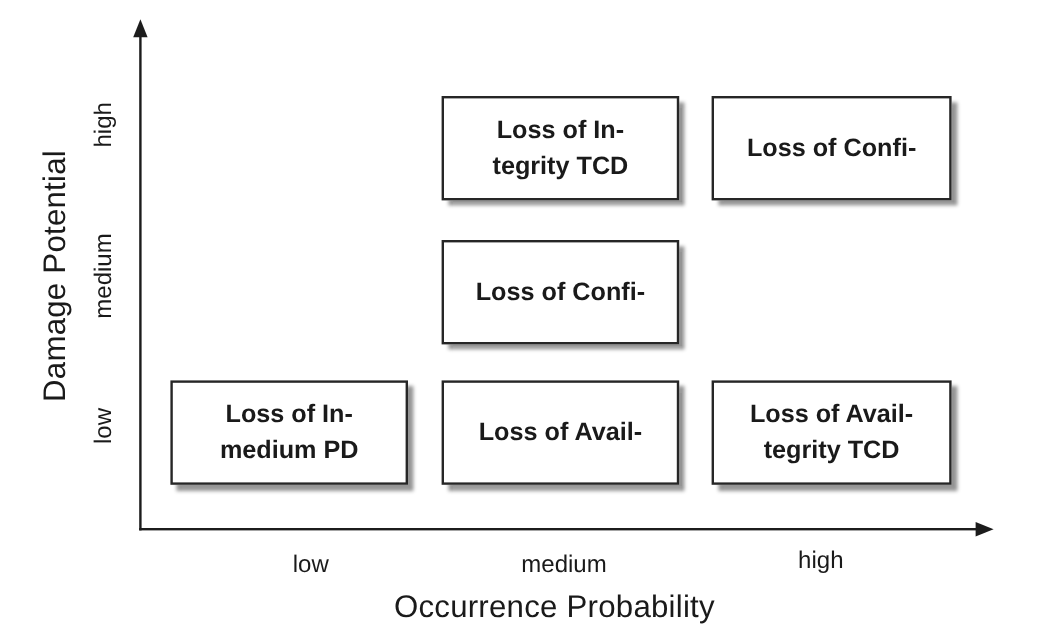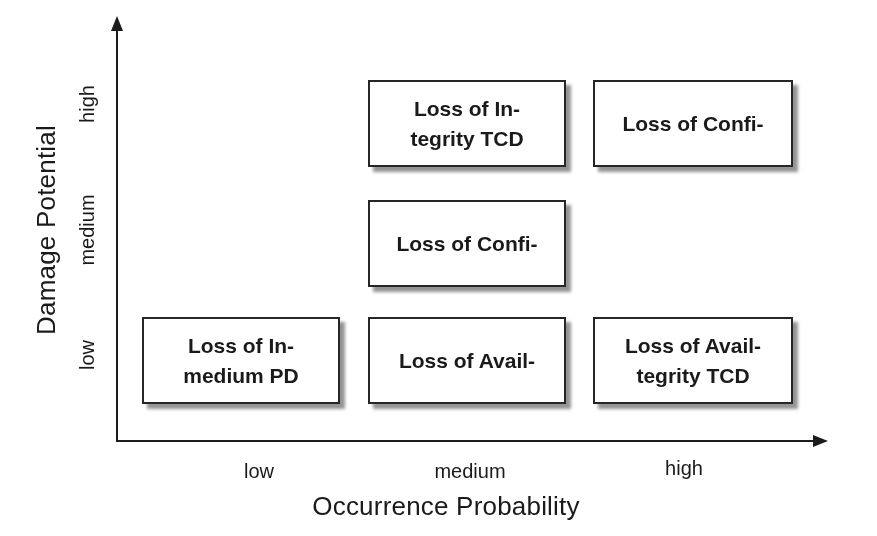--- a/index.html
+++ b/index.html
@@ -47,21 +47,21 @@
     white-space: nowrap;
   }
   .rotated {
     position: absolute;
     transform: translate(-50%, -50%) rotate(-90deg);
     white-space: nowrap;
   }
   .axis-title { font-size: 26px; letter-spacing: 0.2px; }
   .tick-label { font-size: 20px; }
   #y-axis-title { left: 46px;  top: 230px; }
-  #x-axis-title { left: 446px; top: 506px; }
+  #x-axis-title { left: 462px; top: 506px; }
   #y-tick-high   { left: 87px; top: 104px; }
   #y-tick-medium { left: 87px; top: 230px; }
   #y-tick-low    { left: 87px; top: 355px; }
   #x-tick-low    { left: 259px; top: 471px; }
   #x-tick-medium { left: 470px; top: 471px; }
   #x-tick-high   { left: 684px; top: 468px; }
   
   .node-box {
     position: absolute;
     box-sizing: border-box;

